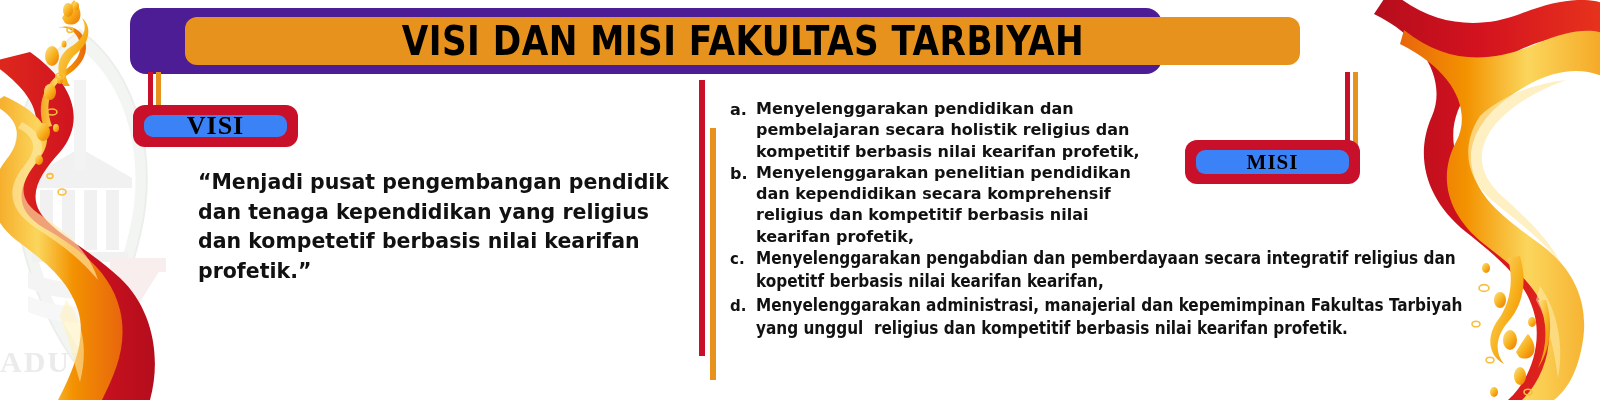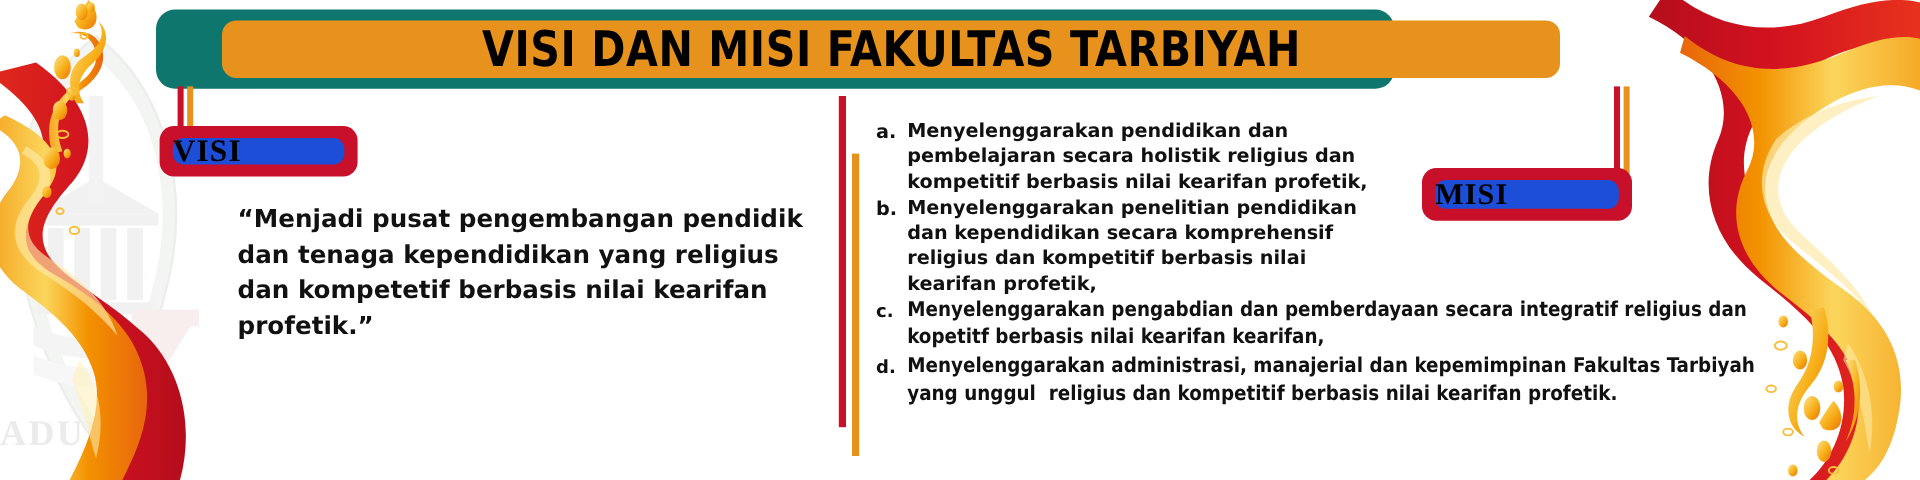--- a/index.html
+++ b/index.html
@@ -14,21 +14,21 @@
   .art-left{left:0;width:160px;}
   .art-right{right:0;width:230px;}
   .watermark{position:absolute;left:-10px;top:20px;width:180px;height:380px;
              pointer-events:none;opacity:.85;}
   .wm-text{position:absolute;left:0px;top:345px;width:140px;
            font-family:"Liberation Serif", serif;font-weight:700;font-size:30px;
            letter-spacing:2px;color:#ebebeb;}
 
   
   .title-frame{position:absolute;left:130px;top:8px;width:1032px;height:66px;
-               background:#0f766e;border-radius:16px;}
+               background:#4c1d95;border-radius:16px;}
   .title-inner{position:absolute;left:55px;top:9px;width:1115px;height:48px;
                background:#E8921E;border-radius:12px;
                display:flex;align-items:center;justify-content:center;}
   .title-text{
     font-family:"Liberation Sans Narrow","DejaVu Sans Condensed","Liberation Sans",sans-serif;
     font-weight:700;font-size:41px;color:#000;letter-spacing:0.5px;
     transform:scaleX(0.93);white-space:nowrap;line-height:1;
   }
 
   
@@ -42,29 +42,29 @@
   .conn-misi-red{left:1345px;top:72px;width:5px;height:76px;}
   .conn-misi-orange{left:1353px;top:72px;width:5px;height:76px;}
 
   
   .div-red{left:699px;top:80px;width:6px;height:276px;}
   .div-orange{left:710px;top:128px;width:6px;height:252px;}
 
   
   .badge{position:absolute;background:#C8102A;border-radius:12px;
          display:flex;align-items:center;justify-content:center;}
-  .badge-inner{background:#1d4ed8;border-radius:9px;width:calc(100% - 22px);
-               height:calc(100% - 20px);display:flex;align-items:center;}
+  .badge-inner{background:#3b82f6;border-radius:9px;width:calc(100% - 22px);
+               height:calc(100% - 20px);display:flex;align-items:center;justify-content:center;}
   .badge-text{font-family:"Liberation Serif", serif;font-weight:700;color:#000;
               letter-spacing:1px;line-height:1;}
 
   .badge-visi{left:133px;top:105px;width:165px;height:42px;}
   .badge-visi .badge-text{font-size:26px;}
   .badge-misi{left:1185px;top:140px;width:175px;height:44px;}
-  .badge-misi .badge-text{font-size:25px;}
+  .badge-misi .badge-text{font-size:21px;}
 
   
   .vision{position:absolute;left:150px;top:168px;width:500px;
           font-family:"DejaVu Sans", sans-serif;font-weight:700;
           font-size:20.5px;line-height:1.45;color:#111;margin-left:48px;}
 
   
   .mission{position:absolute;left:730px;top:98px;width:760px;color:#111;}
   .m-item{display:flex;align-items:flex-start;margin-bottom:0px;}
   .m-marker{font-family:"DejaVu Sans", sans-serif;font-weight:700;

